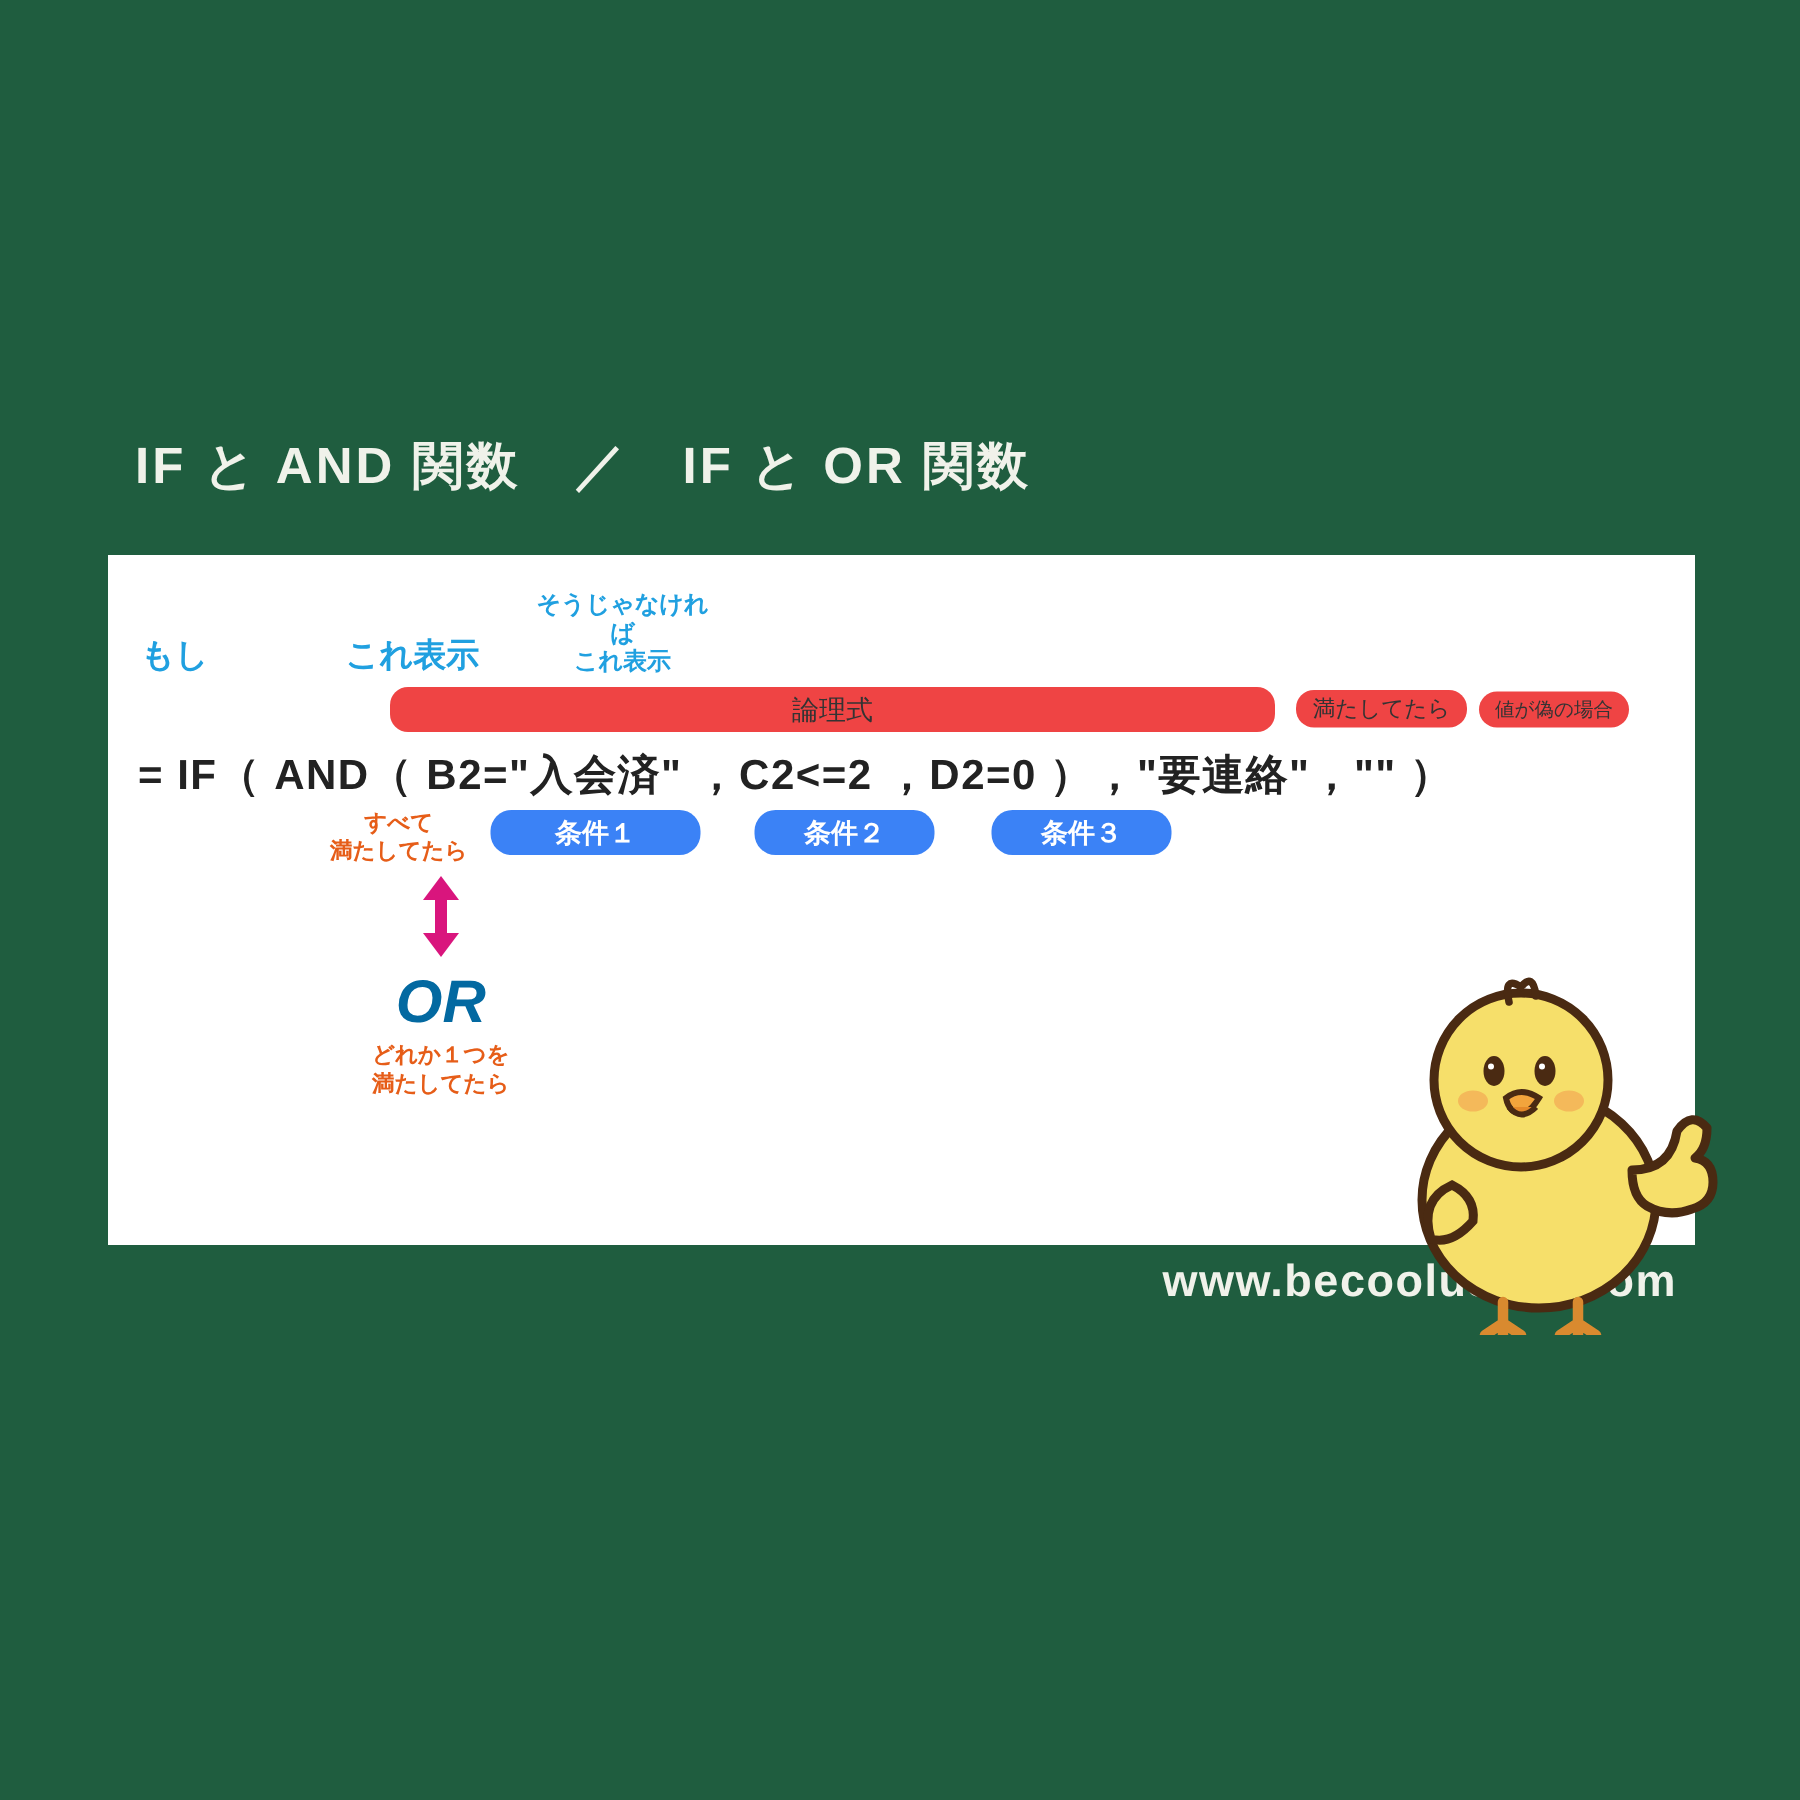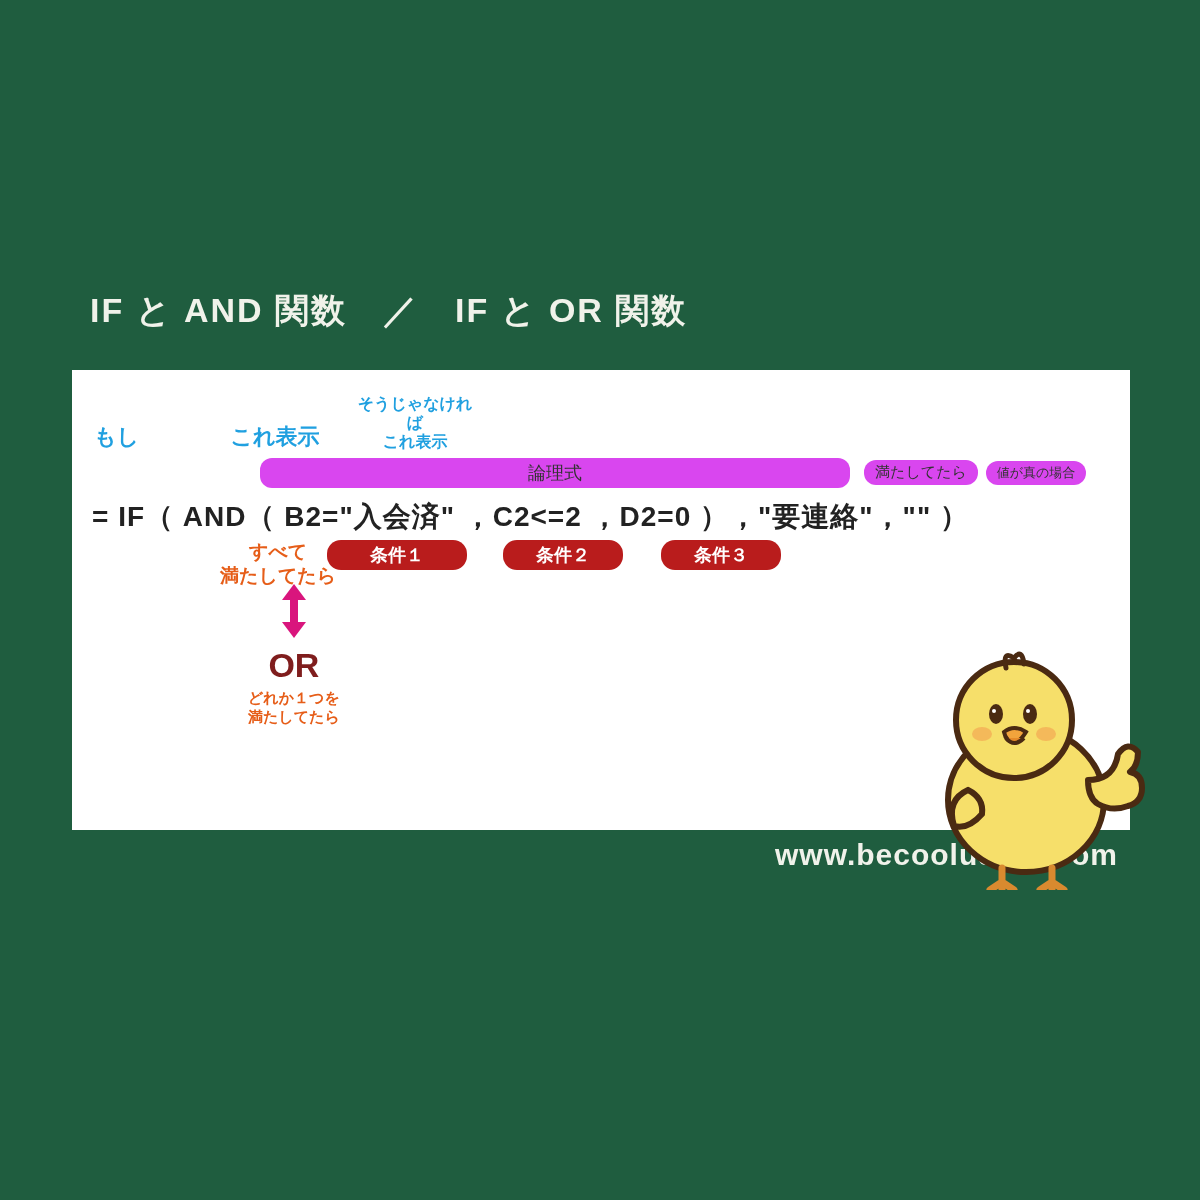--- a/index.html
+++ b/index.html
@@ -41,21 +41,21 @@
   .hdr-cond  { flex: 0 0 580px; text-align: center; }
   .hdr-true  { flex: 0 0 140px; text-align: center; padding-left: 10px; }
   .hdr-false { flex: 0 0 140px; text-align: center; font-size: 16px; line-height: 1.2; padding-left: 10px; }
   .pill-row {
     display: flex;
     align-items: center;
     margin-bottom: 10px;
   }
   .pill-spacer { width: 170px; }
   .pill {
-    background: #d946ef;
+    background: #ef4444;
     color: #333;
     border-radius: 12px;
     font-size: 18px;
     text-align: center;
     padding: 3px 0;
     font-weight: 500;
   }
   .pill-logic { width: 590px; margin-right: 14px; }
   .pill-true  { width: 114px; margin-right: 8px; font-size: 15px; }
   .pill-false { width: 100px; font-size: 13px; }
@@ -63,59 +63,60 @@
     font-size: 28px;
     font-weight: 800;
     color: #222;
     letter-spacing: 1px;
     white-space: nowrap;
     margin-bottom: 6px;
     padding-left: 2px;
   }
   .note-subete {
     color: #e65d18;
-    font-size: 19px;
+    font-size: 15px;
     font-weight: 700;
     line-height: 1.25;
     position: absolute;
     top: 170px;
     left: 148px;
     text-align: center;
   }
   .cond-pill-row {
     position: absolute;
     top: 170px;
     left: 255px;
     display: flex;
     gap: 36px;
   }
   .cond-pill {
-    background: #b91c1c;
+    background: #3b82f6;
     color: #fff;
     font-size: 18px;
     font-weight: 600;
     border-radius: 14px;
     padding: 3px 0;
     text-align: center;
   }
   .cp1 { width: 140px; }
   .cp2 { width: 120px; }
   .cp3 { width: 120px; margin-left: 2px; }
   .arrow-wrap {
     position: absolute;
     top: 214px;
     left: 176px;
     text-align: center;
   }
   .arrow-svg { display: block; margin: 0 auto; }
   .or-text {
-    font-size: 34px;
+    font-size: 40px;
     font-weight: 800;
-    color: #7f1d1d;
+    color: #0369a1;
     margin-top: 8px;
+    font-style: italic;
   }
   .note-doreka {
     color: #e65d18;
     font-size: 15px;
     font-weight: 700;
     line-height: 1.25;
     margin-top: 4px;
   }
   .url {
     position: absolute;
@@ -144,21 +145,21 @@
   <div class="hdr-row">
     <div class="hdr-moshi">もし</div>
     <div class="hdr-true">これ表示</div>
     <div class="hdr-false">そうじゃなければ<br>これ表示</div>
   </div>
 
   <div class="pill-row">
     <div class="pill-spacer"></div>
     <div class="pill pill-logic">論理式</div>
     <div class="pill pill-true">満たしてたら</div>
-    <div class="pill pill-false">値が真の場合</div>
+    <div class="pill pill-false">値が偽の場合</div>
   </div>
 
   <div class="formula">= IF（ AND（ B2="入会済" ，C2&lt;=2 ，D2=0 ），"要連絡"，"" ）</div>
 
   <div class="note-subete">すべて<br>満たしてたら</div>
 
   <div class="cond-pill-row">
     <div class="cond-pill cp1">条件１</div>
     <div class="cond-pill cp2">条件２</div>
     <div class="cond-pill cp3">条件３</div>

